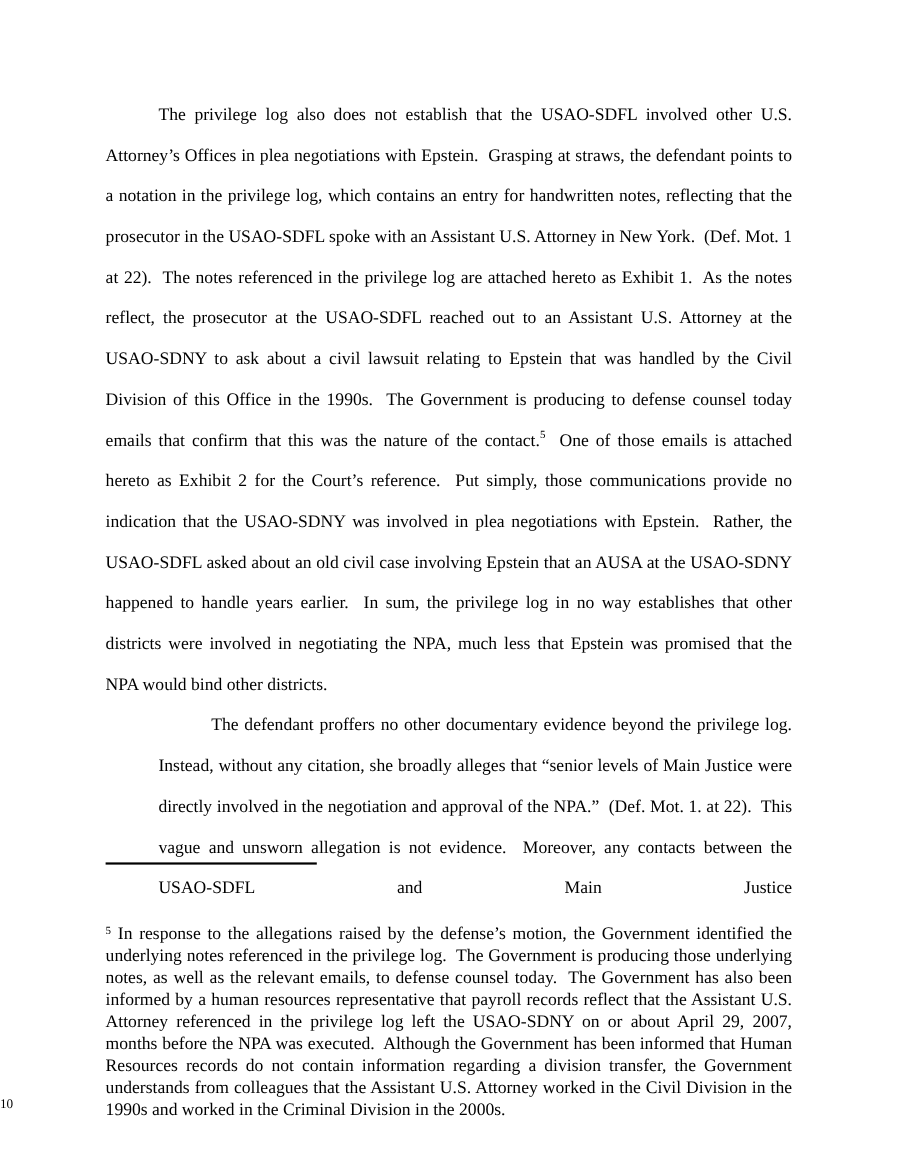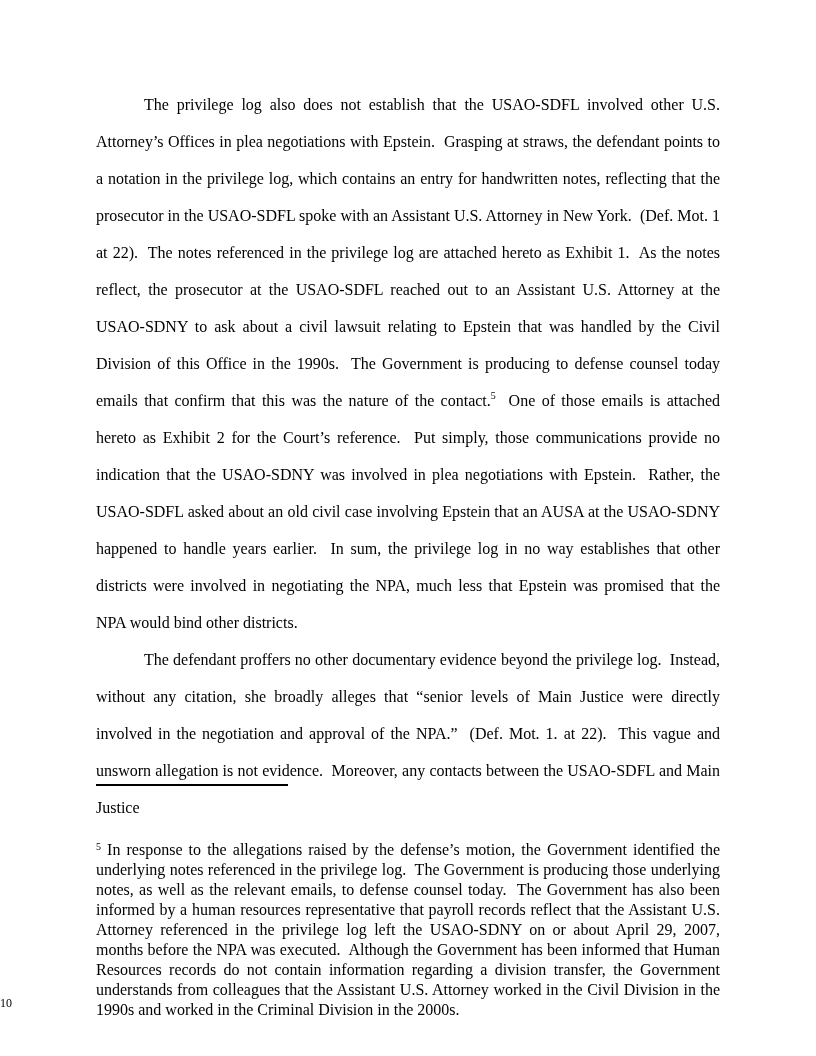--- a/index.html
+++ b/index.html
@@ -25,20 +25,21 @@
     line-height: 37px;
     text-align: justify;
   }
   .para {
     margin: 0;
     text-indent: 48px;
     white-space: pre-wrap;
   }
   .para-continued {
     text-align-last: justify;
+    margin-left: 48px;
   }
   sup.fn-ref {
     font-size: 10px;
     line-height: 0;
     vertical-align: baseline;
     position: relative;
     top: -7px;
   }
   .footnote-separator {
     position: absolute;

